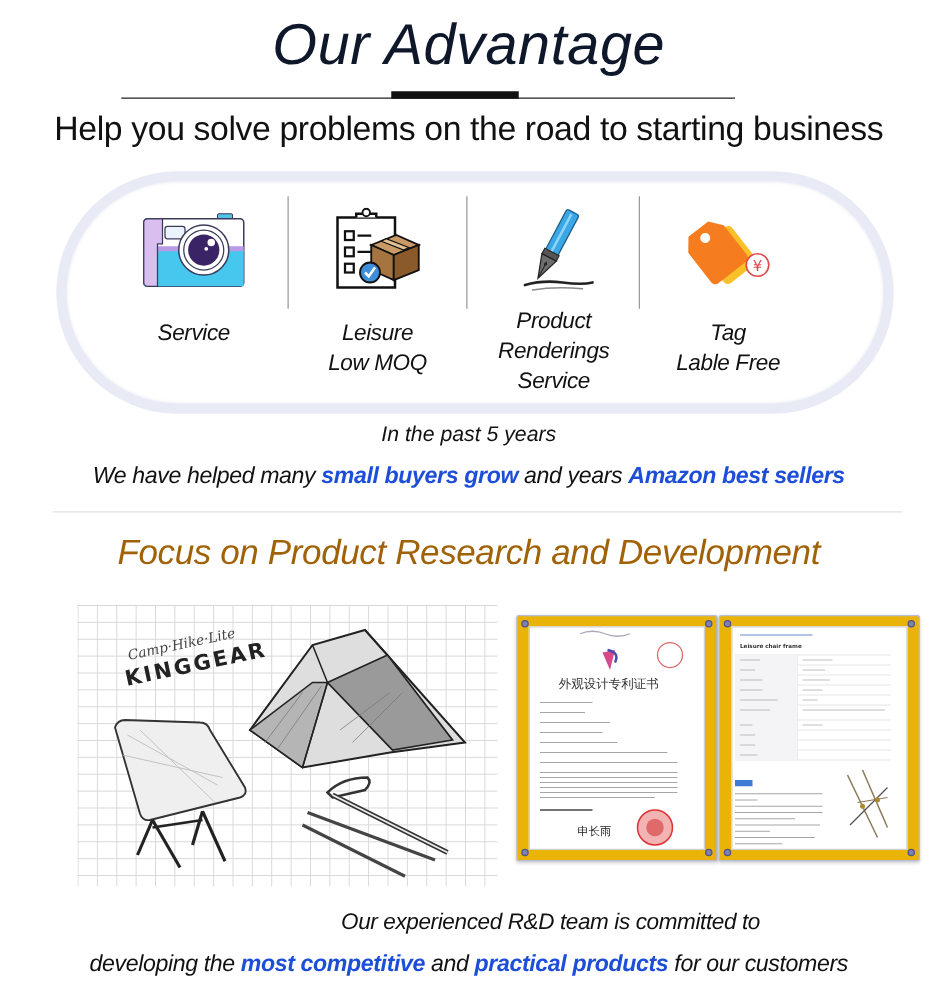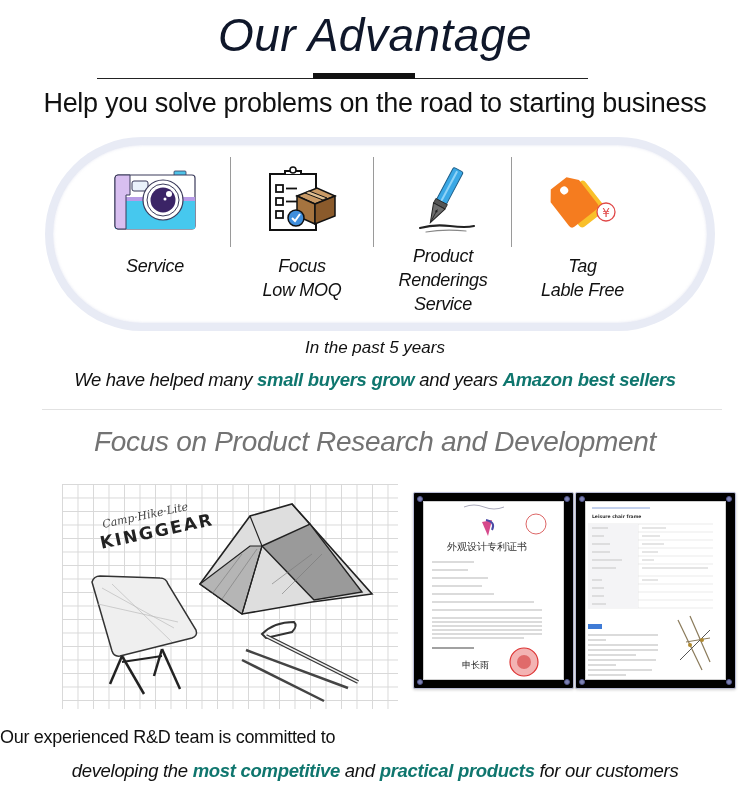--- a/index.html
+++ b/index.html
@@ -43,56 +43,56 @@
   .divider { position: absolute; top: 157px; width: 1px; height: 90px; background: #9a9a9a; }
 
   .past {
     position: absolute; top: 338px; left: 0; width: 750px; text-align: center;
     font-style: italic; font-size: 17px; color: #111;
   }
   .helped {
     position: absolute; top: 369px; left: 0; width: 750px; text-align: center;
     font-style: italic; font-size: 18.5px; color: #111; letter-spacing: -0.3px;
   }
-  .hl { color: #0f766e; font-weight: 700; }
+  .hl { color: #1d4ed8; font-weight: 700; }
 
   .sep { position: absolute; top: 409px; left: 42px; width: 680px; height: 1px; background: #e2e2e2; }
 
   .focus {
     position: absolute; top: 426px; left: 0; width: 750px; text-align: center;
-    font-style: italic; font-size: 28px; color: #737373; letter-spacing: -0.3px;
+    font-style: italic; font-size: 28px; color: #a16207; letter-spacing: -0.3px;
   }
 
   .sketch {
     position: absolute; top: 484px; left: 62px; width: 336px; height: 225px;
     background-color: #fff;
     background-image:
       linear-gradient(to right, #d8d8d8 1px, transparent 1px),
       linear-gradient(to bottom, #d8d8d8 1px, transparent 1px);
     background-size: 15.5px 13.5px;
     overflow: hidden;
   }
 
   .cert {
     position: absolute; top: 492px; width: 161px; height: 197px;
-    background: #000000; border: 1px solid #b9bcd6; border-radius: 2px;
+    background: #eab308; border: 1px solid #b9bcd6; border-radius: 2px;
     box-shadow: 0 1px 3px rgba(0,0,0,0.2);
   }
   .cert .paper {
     position: absolute; top: 8px; left: 9px; right: 9px; bottom: 8px; background: #fff;
     border: 1px solid #d0d0d0; overflow: hidden;
   }
   .cert .screw {
     position: absolute; width: 6px; height: 6px; border-radius: 50%;
     background: #7d82b4; border: 1px solid #4f5489;
   }
 
   .rd1 {
-    position: absolute; top: 727px; left: 0; width: 608px; text-align: left;
-    font-size: 18px; color: #111; letter-spacing: -0.3px;
+    position: absolute; top: 727px; left: 0; width: 608px; text-align: right;
+    font-style: italic; font-size: 18px; color: #111; letter-spacing: -0.3px;
   }
   .rd2 {
     position: absolute; top: 760px; left: 0; width: 750px; text-align: center;
     font-style: italic; font-size: 18.5px; color: #111; letter-spacing: -0.3px;
   }
 </style>
 </head>
 <body>
 
 <div class="title">Our Advantage</div>
@@ -140,21 +140,21 @@
       <rect x="9" y="45" width="7" height="7" fill="none" stroke="#111" stroke-width="1.8"></rect>
       <polygon points="30,30 50,22 68,30 48,38" fill="#c99a66" stroke="#111" stroke-width="1.5"></polygon>
       <polygon points="30,30 48,38 48,58 30,50" fill="#a6743f" stroke="#111" stroke-width="1.5"></polygon>
       <polygon points="48,38 68,30 68,50 48,58" fill="#8a5a2b" stroke="#111" stroke-width="1.5"></polygon>
       <polygon points="38,27 56,34 60,32 42,25" fill="#e0bf92" stroke="#111" stroke-width="1"></polygon>
       <circle cx="29" cy="52" r="8" fill="#3f8edc" stroke="#111" stroke-width="1.5"></circle>
       <polyline points="25,52 28,55 33,48" fill="none" stroke="#ffffff" stroke-width="2"></polyline>
     </svg>
   </div>
   <div style="height:14px"></div>
-  <div class="label">Focus</div>
+  <div class="label">Leisure</div>
   <div class="label">Low MOQ</div>
 </div>
 
 <div class="feature" style="left:378px; width:130px; top:160px;">
   <div class="icon">
     <svg width="70" height="72" viewBox="0 0 70 72">
       <g transform="rotate(28 35 36)">
         <rect x="29" y="2" width="11" height="38" rx="2" fill="#3aa8e6" stroke="#1d5f8a" stroke-width="1"></rect>
         <rect x="33" y="4" width="2" height="34" fill="#8fd3f7"></rect>
         <rect x="28" y="38" width="13" height="5" fill="#555" stroke="#222" stroke-width="0.8"></rect>

